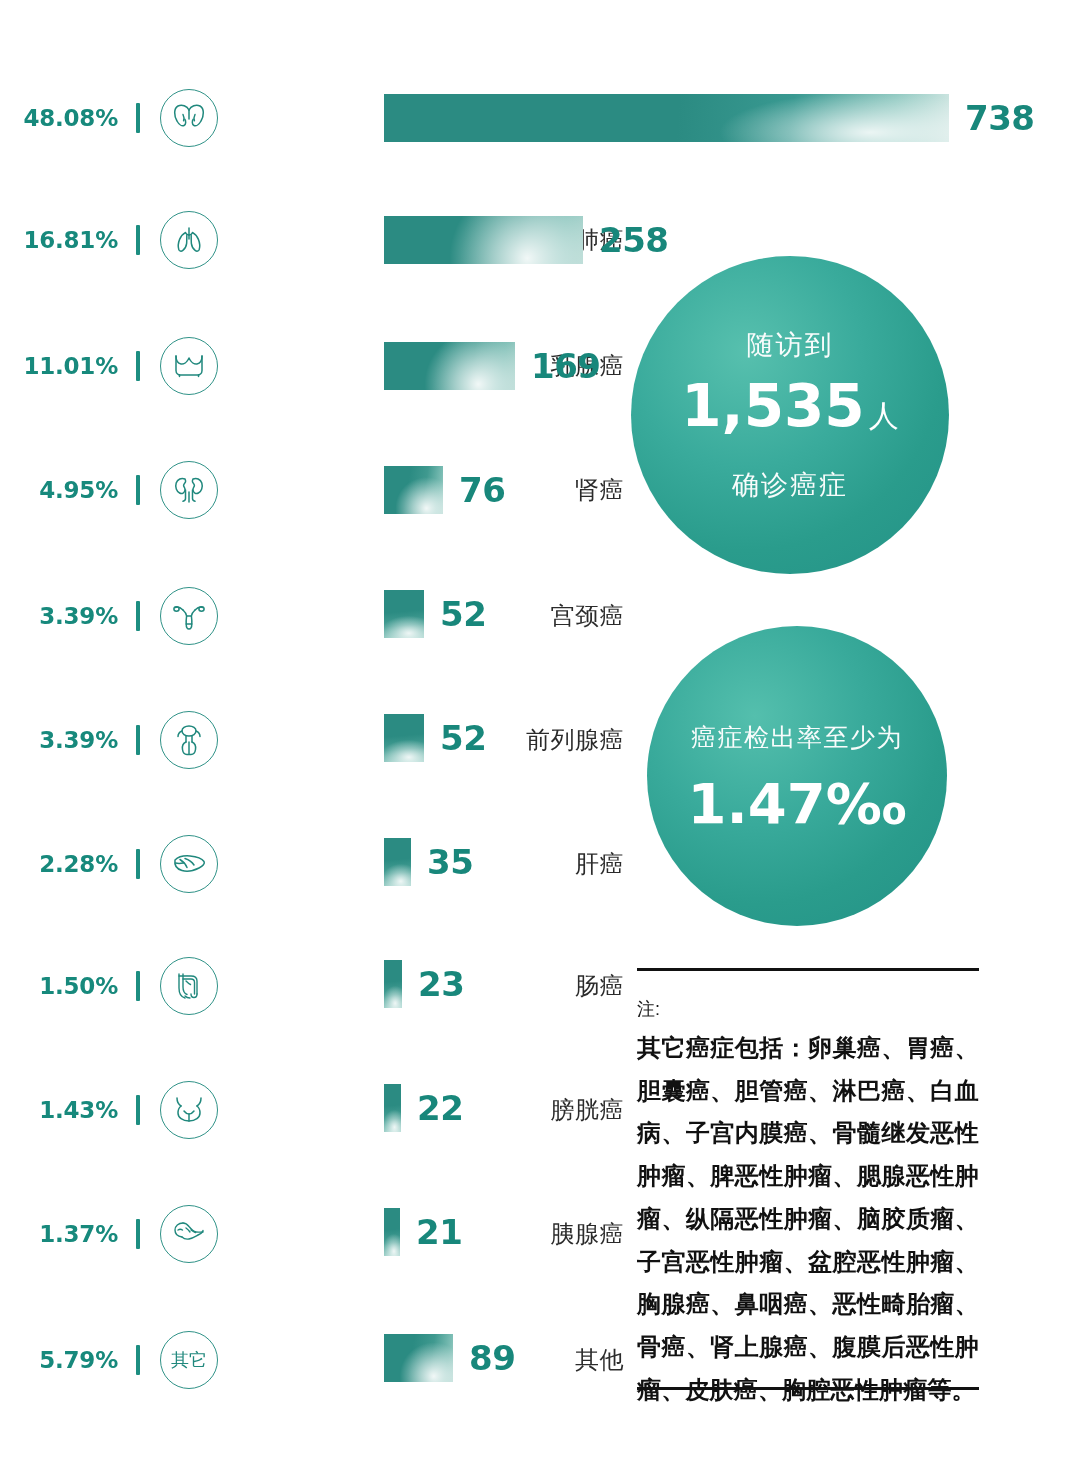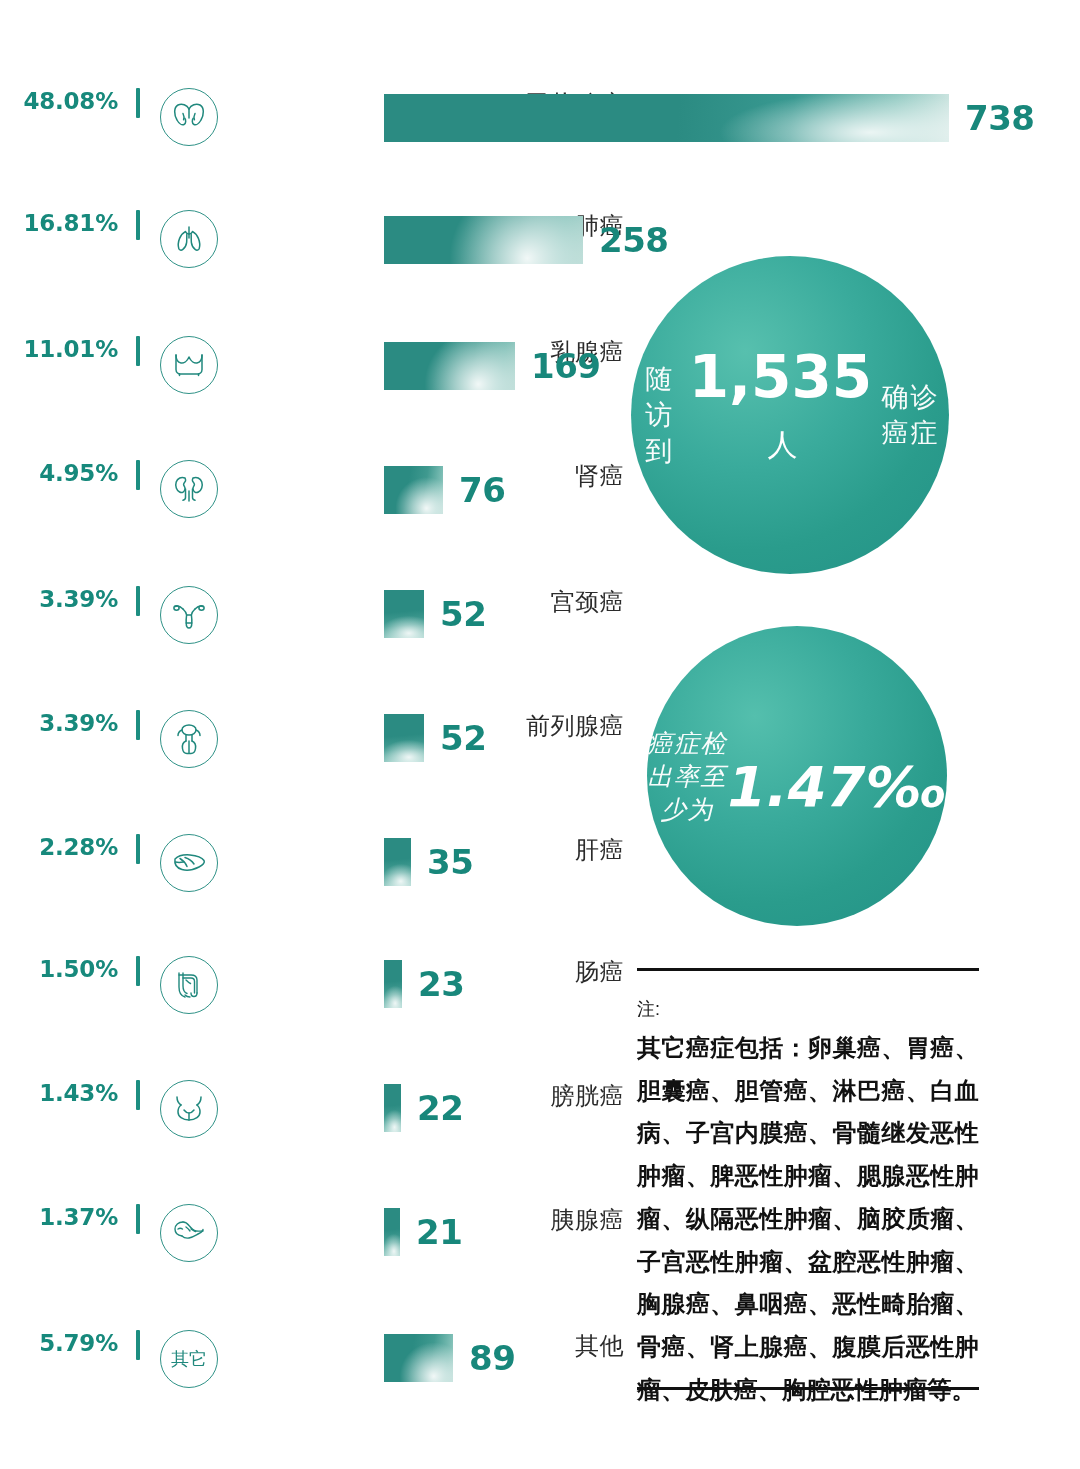--- a/index.html
+++ b/index.html
@@ -10,21 +10,21 @@
     position:relative;
     overflow:hidden;
     -webkit-font-smoothing:antialiased;
   }
   .canvas{position:absolute;left:0;top:0;width:1080px;height:1469px;}
 
   
   .rows{position:absolute;left:0;top:0;width:640px;height:1469px;}
   .row{
     position:absolute;left:0;width:640px;height:60px;
-    display:flex;align-items:flex-start;
+    display:flex;align-items:center;
   }
   .pct{
     width:118px;text-align:right;
     font-size:23px;font-weight:bold;color:#17897c;
     letter-spacing:-0.2px;
     font-family:"DejaVu Sans","Liberation Sans",sans-serif;
   }
   .divider{
     width:4px;height:30px;background:#1d8e81;
     margin-left:18px;border-radius:1px;flex:none;
@@ -70,33 +70,32 @@
   }
   .barval{
     margin-left:16px;font-size:34px;font-weight:bold;color:#18877b;
     font-family:"DejaVu Sans","Liberation Sans",sans-serif;
     letter-spacing:-0.5px;white-space:nowrap;
   }
 
   
   .bubble{
     position:absolute;border-radius:50%;
-    display:flex;flex-direction:row;align-items:center;justify-content:center;
+    display:flex;flex-direction:column;align-items:center;justify-content:center;
     color:#ffffff;text-align:center;
   }
   .bubble.b1{
     left:631px;top:256px;width:318px;height:318px;
     background:
       radial-gradient(circle at 36% 30%, #57c0ae 0%, #3aab9c 38%, #2a9c8c 66%, #239186 100%);
   }
   .bubble.b2{
     left:647px;top:626px;width:300px;height:300px;
     background:
       radial-gradient(circle at 36% 30%, #54bfad 0%, #39aa9b 38%, #2a9c8c 66%, #239186 100%);
-    font-style: italic;
   }
   .b-top{font-size:27px;letter-spacing:2px;opacity:0.97;}
   .b-big{
     font-size:58px;font-weight:bold;margin:14px 0 32px 0;
     letter-spacing:0px;line-height:1;
     font-family:"DejaVu Sans","Liberation Sans",sans-serif;
   }
   .b-big .unit{font-size:30px;font-weight:normal;margin-left:4px;font-family:"Liberation Sans",sans-serif;}
   .b-bot{font-size:27px;letter-spacing:2px;opacity:0.97;}
   .b2 .b-top{font-size:25px;letter-spacing:1.5px;}

